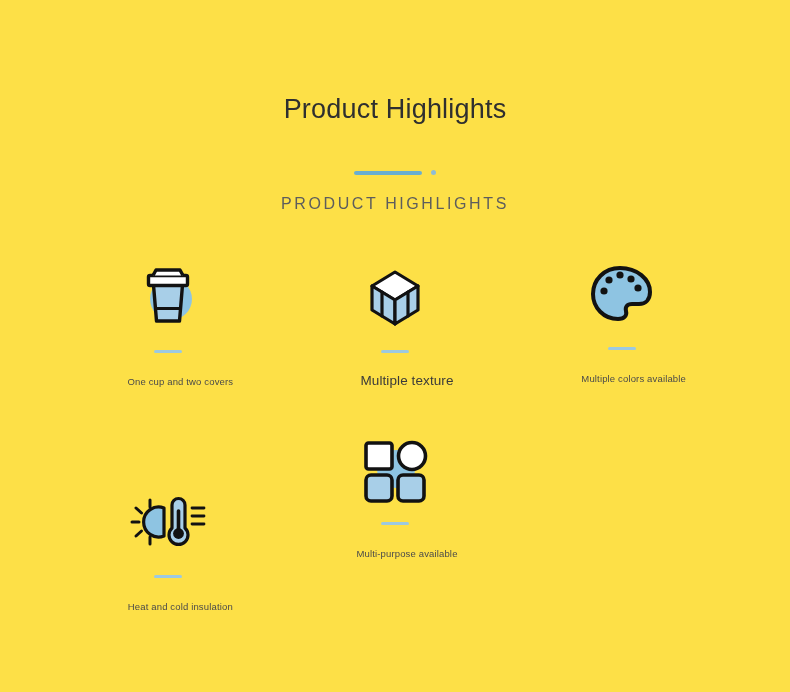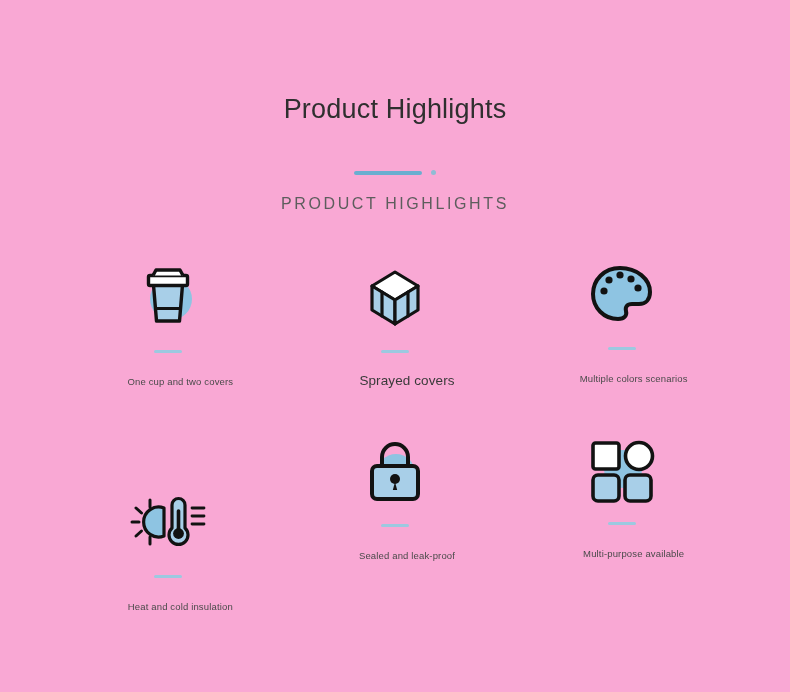--- a/index.html
+++ b/index.html
@@ -12,21 +12,21 @@
     height: 692px;
     font-family: "Liberation Sans", sans-serif;
     color: #3b3b3b;
     overflow: hidden;
   }
 
   .page {
     position: relative;
     width: 790px;
     height: 692px;
-    background: #f9a8d4;
+    background: #fde047;
   }
 
   
   .header {
     position: absolute;
     top: 92px;
     left: 0;
     width: 790px;
     text-align: center;
   }
@@ -171,36 +171,36 @@
         <svg width="70" height="70" viewBox="0 0 70 70">
           <circle cx="37" cy="38" r="20" fill="#8ec4e2"></circle>
           <path d="M35 9 L58 23 L35 37 L12 23 Z" fill="#ffffff" stroke="#121212" stroke-width="3.2" stroke-linejoin="round"></path>
           <path d="M12 23 L12 47 L35 61 L35 37 Z" fill="#a8cfe8" stroke="#121212" stroke-width="3.2" stroke-linejoin="round"></path>
           <path d="M58 23 L58 47 L35 61 L35 37 Z" fill="#a8cfe8" stroke="#121212" stroke-width="3.2" stroke-linejoin="round"></path>
           <path d="M22 29 L22 53" fill="none" stroke="#121212" stroke-width="3.2" stroke-linecap="round"></path>
           <path d="M48 29 L48 53" fill="none" stroke="#121212" stroke-width="3.2" stroke-linecap="round"></path>
         </svg>
       </div>
       <span class="underline"></span>
-      <div class="caption large">Sprayed covers</div>
+      <div class="caption large">Multiple texture</div>
     </div>
 
     <div class="cell cell-3">
       <div class="icon-box">
         <svg width="70" height="70" viewBox="0 0 70 70">
           <path d="M33 8 C17 8 6 20 6 34 C6 48 17 59 31 59 C38 59 40 55 39 51 C38 47 40 44 45 44 L52 44 C59 44 63 39 63 32 C63 19 50 8 33 8 Z" fill="#8ec4e2" stroke="#121212" stroke-width="4" stroke-linejoin="round"></path>
           <circle cx="17" cy="31" r="3.6" fill="#121212"></circle>
           <circle cx="22" cy="20" r="3.6" fill="#121212"></circle>
           <circle cx="33" cy="15" r="3.6" fill="#121212"></circle>
           <circle cx="44" cy="19" r="3.6" fill="#121212"></circle>
           <circle cx="51" cy="28" r="3.6" fill="#121212"></circle>
         </svg>
       </div>
       <span class="underline"></span>
-      <div class="caption">Multiple colors scenarios</div>
+      <div class="caption">Multiple colors available</div>
     </div>
 
     <div class="cell cell-4">
       <div class="icon-box">
         <svg width="84" height="70" viewBox="0 0 84 70">
           <g stroke="#121212" stroke-width="3" stroke-linecap="round">
             <path d="M6 34 L13 34"></path>
             <path d="M10 20 L15.5 25"></path>
             <path d="M10 48 L15.5 43"></path>
             <path d="M24 12 L24 19"></path>
@@ -214,33 +214,20 @@
             <path d="M66 20 L78 20"></path>
             <path d="M66 28 L78 28"></path>
             <path d="M66 36 L78 36"></path>
           </g>
         </svg>
       </div>
       <span class="underline"></span>
       <div class="caption">Heat and cold insulation</div>
     </div>
 
-    <div class="cell cell-5">
-      <div class="icon-box">
-        <svg width="70" height="70" viewBox="0 0 70 70">
-          <circle cx="36" cy="36" r="19" fill="#8ec4e2"></circle>
-          <path d="M22 30 L22 20 A13 13 0 0 1 48 20 L48 30" fill="none" stroke="#121212" stroke-width="4" stroke-linecap="round"></path>
-          <rect x="12" y="29" width="46" height="33" rx="5" fill="#a8cfe8" stroke="#121212" stroke-width="4" stroke-linejoin="round"></rect>
-          <circle cx="35" cy="42" r="5" fill="#121212"></circle>
-          <path d="M35 45 L32.8 53 L37.2 53 Z" fill="#121212"></path>
-        </svg>
-      </div>
-      <span class="underline"></span>
-      <div class="caption">Sealed and leak-proof</div>
-    </div>
 
     <div class="cell cell-6">
       <div class="icon-box">
         <svg width="72" height="70" viewBox="0 0 72 70">
           <circle cx="37" cy="34" r="19" fill="#8ec4e2"></circle>
           <rect x="7" y="8" width="26" height="26" rx="2.5" fill="#ffffff" stroke="#121212" stroke-width="3.6" stroke-linejoin="round"></rect>
           <circle cx="53" cy="21" r="13.5" fill="#ffffff" stroke="#121212" stroke-width="3.6"></circle>
           <rect x="7" y="40" width="26" height="26" rx="5" fill="#a8cfe8" stroke="#121212" stroke-width="3.6" stroke-linejoin="round"></rect>
           <rect x="39" y="40" width="26" height="26" rx="5" fill="#a8cfe8" stroke="#121212" stroke-width="3.6" stroke-linejoin="round"></rect>
         </svg>

